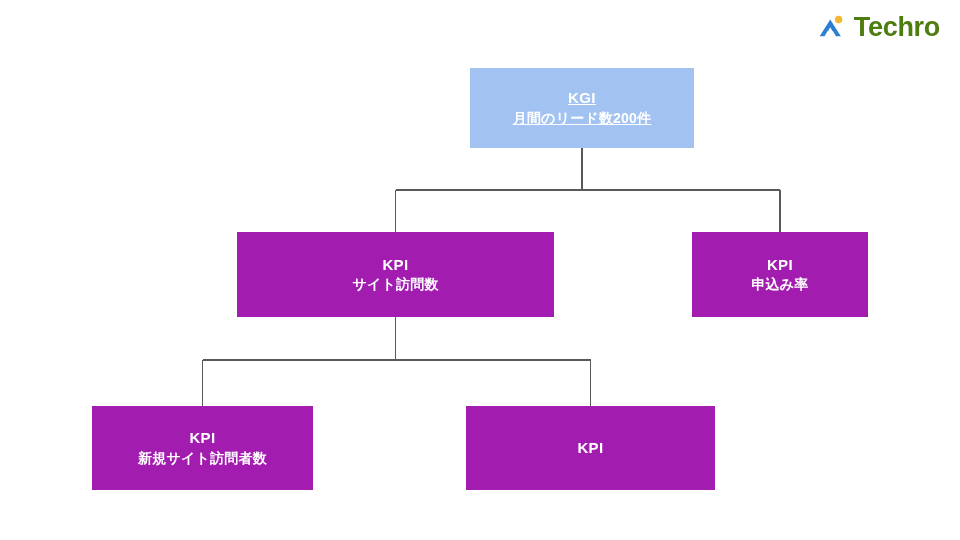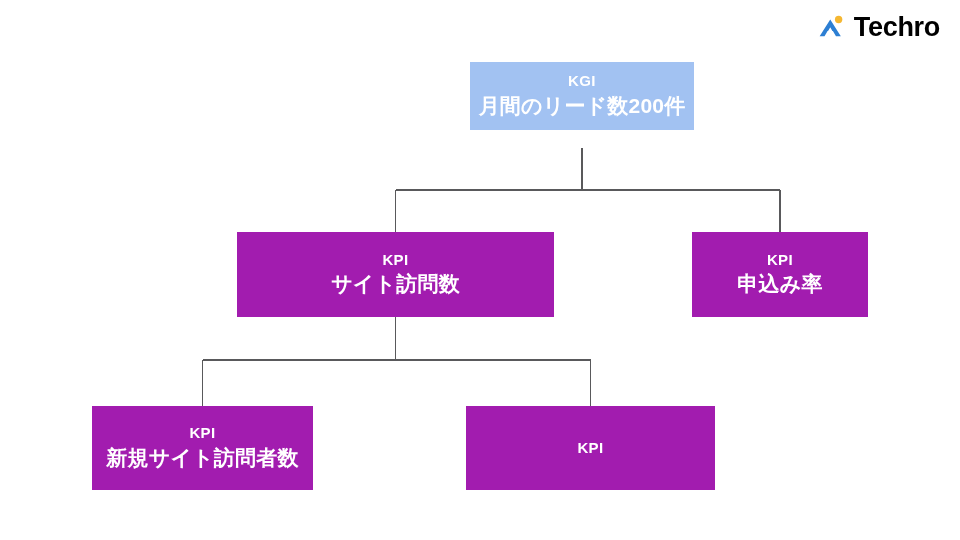--- a/index.html
+++ b/index.html
@@ -27,21 +27,21 @@
   }
   .logo-mark {
     width: 30px;
     height: 30px;
     display: block;
     flex: 0 0 auto;
   }
   .logo-text {
     font-size: 27px;
     font-weight: 700;
-    color: #000000;
+    color: #4d7c0f;
     letter-spacing: -0.3px;
     line-height: 1;
   }
 
   
   .diagram {
     position: absolute;
     inset: 0;
   }
   .connectors {
@@ -65,21 +65,21 @@
     text-align: center;
     line-height: 1.38;
     z-index: 2;
   }
   .node .n-kind {
     font-size: 15px;
     font-weight: 700;
     letter-spacing: 0.4px;
   }
   .node .n-label {
-    font-size: 21px;
+    font-size: 14px;
     font-weight: 700;
     letter-spacing: 0.2px;
   }
   .node.level-kgi {
     background: #a2c2f2;
   }
   .node.level-kpi {
     background: #a21caf;
   }
 </style>
@@ -100,21 +100,21 @@
 
       <path d="M395.5,317 L395.5,360"></path>
 
       <path d="M202.5,360 L590.5,360"></path>
 
       <path d="M202.5,360 L202.5,406"></path>
       <path d="M590.5,360 L590.5,406"></path>
     </g>
   </svg>
 
-  <div class="node level-kgi" style="left:470px; top:62px; width:224px; height:68px;">
+  <div class="node level-kgi" style="left:470px; top:68px; width:224px; height:80px;text-decoration:underline;">
     <div class="n-kind">KGI</div>
     <div class="n-label">月間のリード数200件</div>
   </div>
 
   <div class="node level-kpi" style="left:237px; top:232px; width:317px; height:85px;">
     <div class="n-kind">KPI</div>
     <div class="n-label">サイト訪問数</div>
   </div>
 
   <div class="node level-kpi" style="left:692px; top:232px; width:176px; height:85px;">

